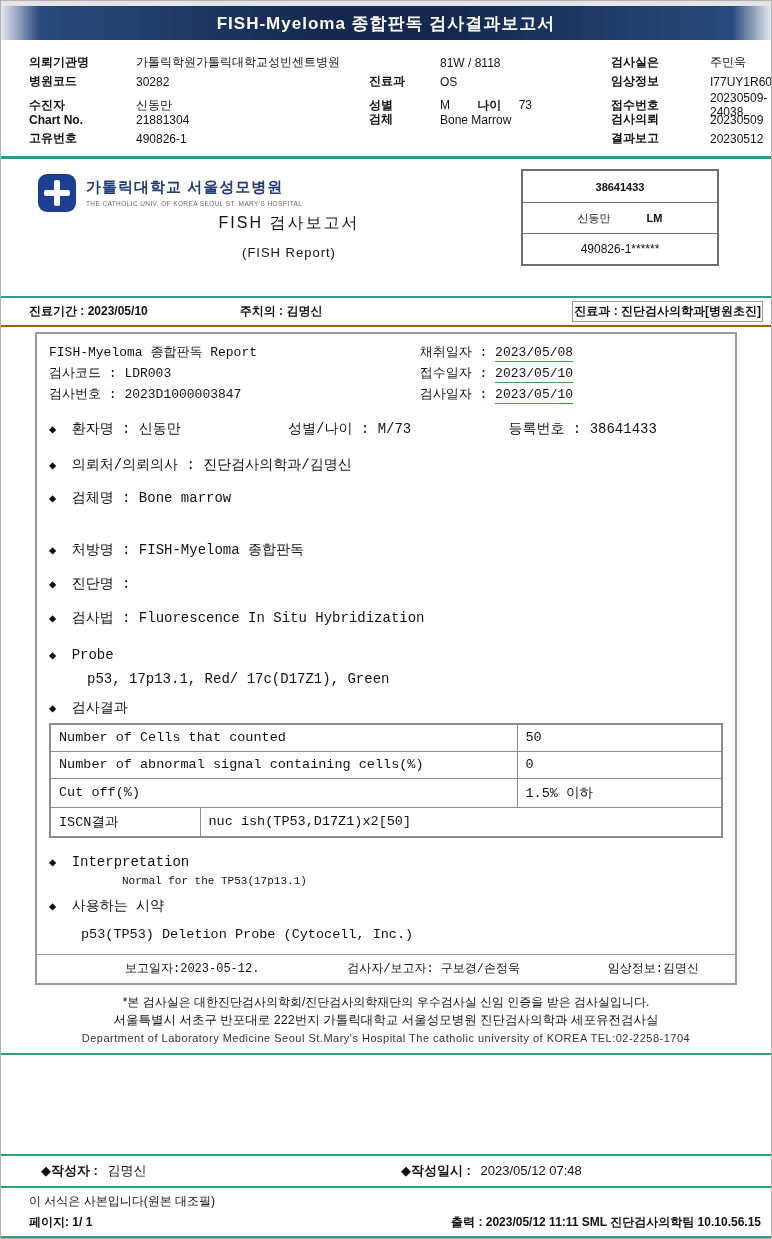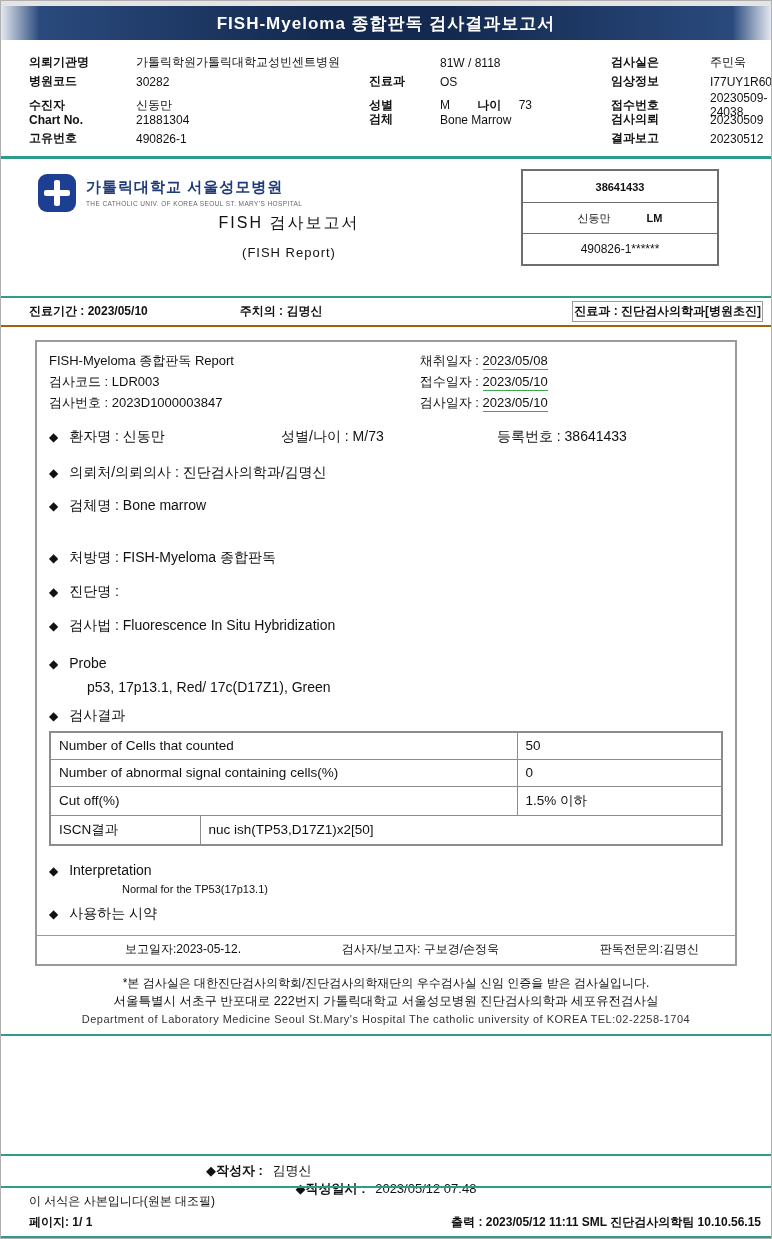--- a/index.html
+++ b/index.html
@@ -34,21 +34,21 @@
   .id-row + .id-row { border-top:1px solid #6e6e6e; }
   .id-reg { font-weight:bold; }
   .id-code { font-weight:bold; margin-left:36px; }
   .id-case { font-size:12px; }
 
   .visit-band { margin-top:19px; border-top:2px solid #2d9c8a; border-bottom:2px solid #a16207;
     display:flex; align-items:center; padding:3px 8px 3px 28px; font-size:12px; font-weight:600; }
   .vb-doctor { margin-left:92px; }
   .vb-dept { margin-left:auto; border:1px solid #9b9b9b; padding:1px 1px; }
 
-  .report-box { margin:13px 34px 0; border:2px solid #9a9a9a; padding:8px 12px 0; font-size:13px; }
+  .report-box { margin:5px 34px 0; border:2px solid #9a9a9a; padding:8px 12px 0; font-size:13px;font-family:Liberation Mono, monospace; }
   .rhdr { display:flex; }
   .rhdr .left { width:55%; }
   .rhdr div.ln { line-height:21px; }
   .du { border-bottom:1px solid #39a84e; padding-bottom:1px; }
 
   .item { margin-top:16px; font-size:14px; }
   .blt { margin-right:7px; font-size:12px; }
   .seg1 { display:inline-block; width:208px; }
   .seg2 { display:inline-block; width:212px; }
   .mt-pat{margin-top:15px} .mt-ref{margin-top:18px} .mt-ord{margin-top:34px} .mt-sp{margin-top:15px}
@@ -64,21 +64,21 @@
   .sign-row { margin:12px -12px 0; border-top:1px solid #9a9a9a; display:flex; justify-content:space-between;
     padding:5px 36px 6px 88px; font-size:12px; }
 
   .notes { margin-top:8px; text-align:center; }
   .note1 { font-size:12px; line-height:18px; }
   .note2 { font-size:12.5px; line-height:18px; }
   .note3 { font-size:11px; color:#333; letter-spacing:.5px; line-height:18px; margin-bottom:6px; }
 
   .spacer { flex:1; }
 
-  .f-row1 { display:flex; align-items:center; padding:6px 28px; font-size:13px; height:30px;flex-direction:column; }
+  .f-row1 { display:flex; align-items:center; padding:6px 40px; font-size:13px; height:30px; }
   .f-row1 .w { display:inline-block; width:360px; }
   .f-lbl { font-weight:bold; }
   .f-val { font-weight:normal; margin-left:6px; }
   .copy-note { padding:5px 28px 0; font-size:12px; height:22px; }
   .f-row2 { display:flex; justify-content:space-between; align-items:center; padding:2px 10px 4px 28px; font-size:12px; height:26px; }
   .f-page { font-weight:600; }
   .f-print { font-weight:bold; }
 </style>
 </head>
 <body>
@@ -263,25 +263,26 @@
     <div class="item">
       <span class="blt">◆</span>
       <span>Interpretation</span>
     </div>
     <div class="interp-txt">Normal for the TP53(17p13.1)</div>
 
     <div class="item" style="margin-top:10px">
       <span class="blt">◆</span>
       <span>사용하는 시약</span>
     </div>
+    <div class="sub-reagent">p53(TP53) Deletion Probe (Cytocell, Inc.)</div>
 
     <div class="sign-row">
       <span>보고일자:2023-05-12.</span>
       <span>검사자/보고자: 구보경/손정욱</span>
-      <span>판독전문의:김명신</span>
+      <span>임상정보:김명신</span>
     </div>
   </div>
 
   <div class="notes">
     <div class="note1">*본 검사실은 대한진단검사의학회/진단검사의학재단의 우수검사실 신임 인증을 받은 검사실입니다.</div>
     <div class="note2">서울특별시 서초구 반포대로 222번지 가톨릭대학교 서울성모병원 진단검사의학과 세포유전검사실</div>
     <div class="note3">Department of Laboratory Medicine Seoul St.Mary's Hospital The catholic university of KOREA TEL:02-2258-1704</div>
   </div>
 
   <div class="rule2"></div>

